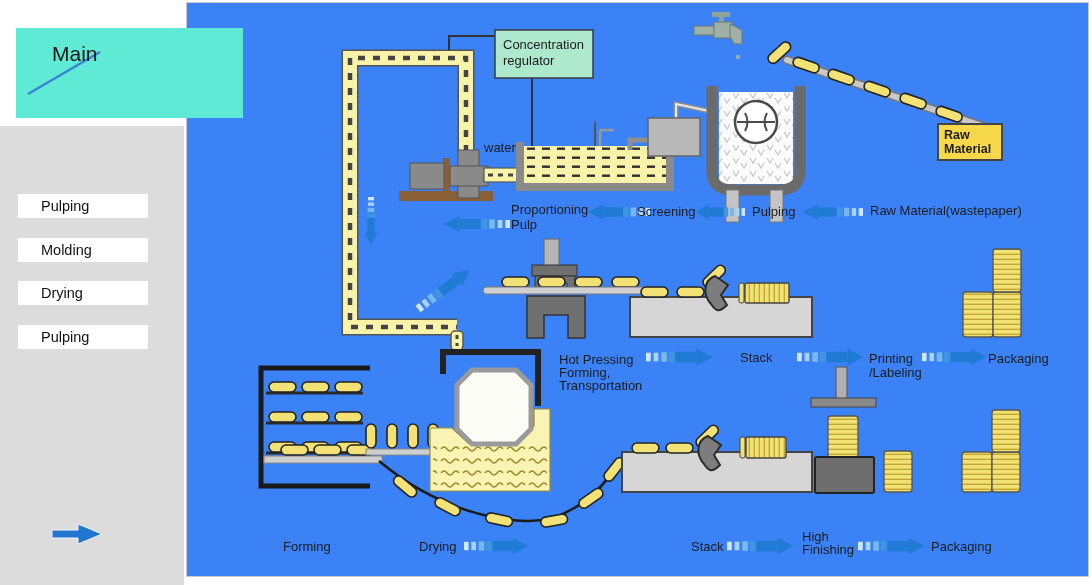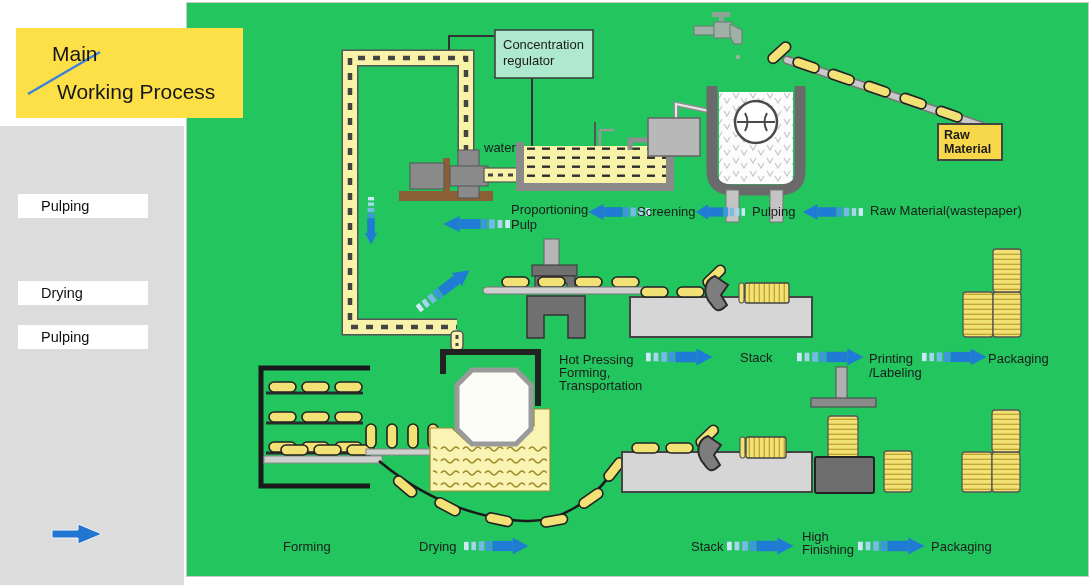--- a/index.html
+++ b/index.html
@@ -1,20 +1,20 @@
 <!DOCTYPE html>
 <html><head>
 <meta charset="utf-8">
 <style>
   html,body{margin:0;padding:0;background:#fff;}
   .page{position:relative;width:1092px;height:585px;background:#ffffff;overflow:hidden;
         font-family:"Liberation Sans",sans-serif;}
   .main-area{position:absolute;left:186px;top:2px;width:901px;height:573px;
-             background:#22c55e;border:1px solid #c9c9c9;}
-  .title-box{position:absolute;left:16px;top:28px;width:227px;height:90px;background:#fde047;z-index:3;}
+             background:#3b82f6;border:1px solid #c9c9c9;}
+  .title-box{position:absolute;left:16px;top:28px;width:227px;height:90px;background:#5eead4;z-index:3;}
   .title-main{position:absolute;left:36px;top:14px;font-size:21px;color:#161616;}
   .title-sub{position:absolute;left:41px;top:52px;font-size:21px;color:#161616;}
   .title-line{position:absolute;left:0;top:0;width:227px;height:90px;}
   .side-panel{position:absolute;left:0;top:126px;width:184px;height:459px;background:#dcdcdc;z-index:2;}
   .nav-btn{position:absolute;left:18px;width:107px;height:24px;background:#ffffff;
            font-size:14.5px;color:#111;line-height:24px;padding-left:23px;box-sizing:content-box;
            cursor:pointer;z-index:4;}
   .nav-btn.b0{top:194px}.nav-btn.b1{top:238px}.nav-btn.b2{top:281px}.nav-btn.b3{top:325px}
   .side-arrow{position:absolute;left:50px;top:521px;z-index:4;cursor:pointer;}
   svg text{font-family:"Liberation Sans",sans-serif;fill:#1c1c1c;}
@@ -280,25 +280,25 @@
       <text class="lbl" x="931" y="551">Packaging</text>
     </g>
   </svg>
   </div>
 
   <div class="title-box">
     <svg class="title-line">
       <line x1="12" y1="66" x2="84" y2="24" stroke="#3b82d8" stroke-width="2.5"></line>
     </svg>
     <span class="title-main">Main</span>
-    <span class="title-sub">Working Process</span>
   </div>
 
   <div class="side-panel"></div>
   <div class="nav-btn b0">Pulping</div>
+  <div class="nav-btn b1">Molding</div>
   <div class="nav-btn b2">Drying</div>
   <div class="nav-btn b3">Pulping</div>
 
   <svg class="side-arrow" width="56" height="26">
     <polygon points="2,9 28,9 28,3 52,13 28,23 28,17 2,17" fill="#2176d2" stroke="#f5f5f5" stroke-width="1"></polygon>
   </svg>
 
 </div>
 
 </body></html>

